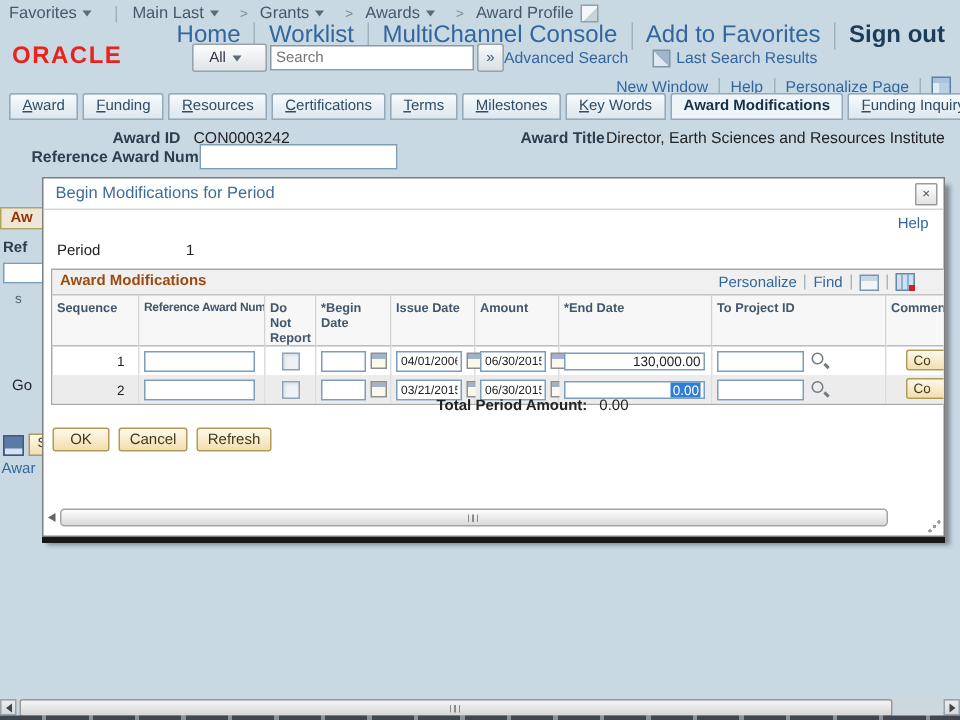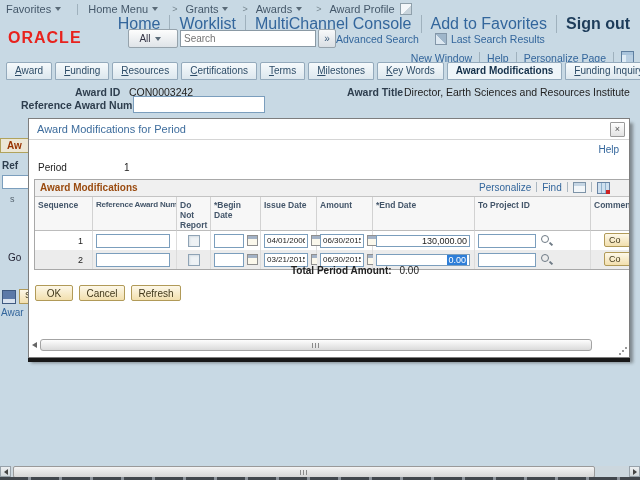--- a/index.html
+++ b/index.html
@@ -81,21 +81,21 @@
   #xbtn{position:absolute;top:3px;right:4px;width:13px;height:13px;border:1px solid #9a9a9a;
     border-radius:1px;background:linear-gradient(#fefefe,#e2e2e2);font-size:9px;line-height:12px;
     text-align:center;color:#555;cursor:pointer;}
   #mhelp{position:absolute;right:10px;top:25px;font-size:10px;}
   #period-l{position:absolute;left:9px;top:43px;font-size:10px;color:#222;}
   #period-v{position:absolute;left:95px;top:43px;font-size:10px;color:#222;}
   
   #grid{position:absolute;left:5px;top:60px;width:645px;background:#fff;border:1px solid #a8a8a8;}
   #gridbar{position:relative;height:16px;background:#f0f0f0;border-bottom:1px solid #c3c3c3;}
   #gridtitle{position:absolute;left:5px;top:2px;font-size:10px;font-weight:bold;color:#9a4b10;}
-  #gridtools{position:absolute;left:444px;top:2px;display:flex;font-size:10px;white-space:nowrap;}
+  #gridtools{position:absolute;left:444px;top:2px;display:flex;align-items:center;font-size:10px;white-space:nowrap;}
   .tsep{display:inline-block;width:1px;height:10px;background:#aab6c0;margin:0 5px;}
   .popup-ic{display:inline-block;width:11px;height:9px;border:1px solid #7e94a8;
     background:linear-gradient(#c6d6e4 0 3px,#f2f6f9 3px);}
   .dl-ic{position:relative;display:inline-block;width:11px;height:10px;border:1px solid #6a85a5;
     background:
      repeating-linear-gradient(90deg,#cfe0ef 0 3px,#8fb0cc 3px 4px),
      #cfe0ef;}
   .dl-ic::after{content:"";position:absolute;right:-1px;bottom:-1px;width:4px;height:4px;background:#cc2222;}
   #gridfirst{position:absolute;left:566px;top:2px;font-size:10px;color:#445;padding-left:44px;}
   .grow{display:grid;grid-template-columns:58px 84px 34px 50px 56px 56px 102px 116px 89px;}
@@ -160,21 +160,21 @@
 </style>
 </head>
 <body>
 
 <div id="screen">
 
   <div id="crumbs">
     <span class="crumb">Favorites</span>
     <span class="tri"></span>
     <span class="vdiv"></span>
-    <span class="crumb">Home Menu</span>
+    <span class="crumb">Main Last</span>
     <span class="tri"></span>
     <span class="csep">&gt;</span>
     <span class="crumb">Grants</span>
     <span class="tri"></span>
     <span class="csep">&gt;</span>
     <span class="crumb">Awards</span>
     <span class="tri"></span>
     <span class="csep">&gt;</span>
     <span class="crumb">Award Profile</span>
     <span class="bc-ic"></span>
@@ -235,21 +235,21 @@
   <span class="frag" id="frag-s">s</span>
   <span class="frag" id="frag-go">Go</span>
   <div class="frag" id="frag-save">
     <span class="save-ic"></span>
     <span class="save-stub">S</span>
   </div>
   <span class="frag lnk" id="frag-award">Awar</span>
 
   <div id="modal">
     <div id="mtitlebar">
-      <span id="mtitle">Award Modifications for Period</span>
+      <span id="mtitle">Begin Modifications for Period</span>
       <span id="xbtn">×</span>
     </div>
     <span id="mhelp" class="lnk">Help</span>
     <span id="period-l">Period</span>
     <span id="period-v">1</span>
 
     <div id="grid">
       <div id="gridbar">
         <span id="gridtitle">Award Modifications</span>
         <span id="gridtools">

